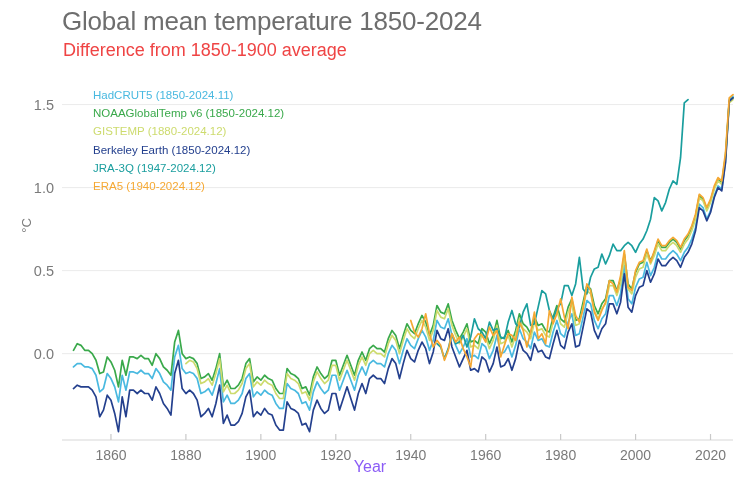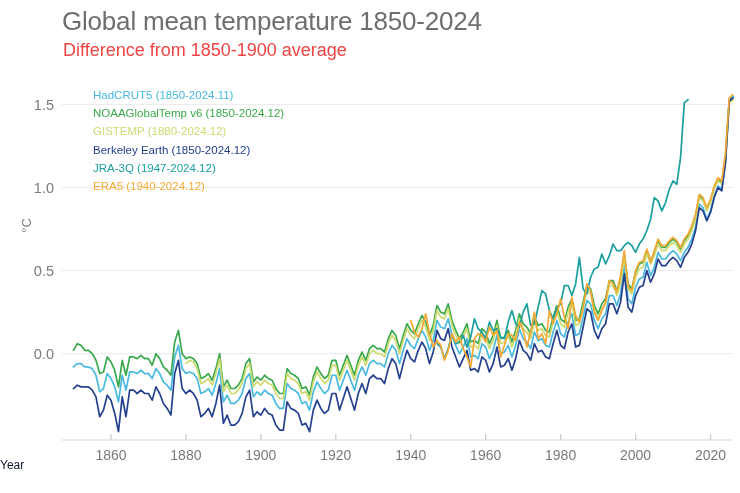--- a/index.html
+++ b/index.html
@@ -19,21 +19,21 @@
     font-size:18px;color:#ef4444;font-weight:400;
     white-space:nowrap;
   }
   .ylabel{
     position:absolute;left:-4px;top:218px;width:60px;
     text-align:center;font-size:13px;color:#7a7a7a;
     transform:rotate(-90deg);transform-origin:center center;
   }
   .xlabel{
     position:absolute;left:0;right:0;top:458px;
-    text-align:left;font-size:12px;color:#0f172a;
+    text-align:center;font-size:16px;color:#8b5cf6;
   }
   svg{position:absolute;left:0;top:0;}
   .ytick-text{font-size:14.5px;fill:#7a7a7a;font-family:"Liberation Sans","DejaVu Sans",sans-serif;}
   .xtick-text{font-size:14px;fill:#7a7a7a;font-family:"Liberation Sans","DejaVu Sans",sans-serif;}
   .legend-text{font-size:11.5px;font-family:"Liberation Sans","DejaVu Sans",sans-serif;}
   .gridline{stroke:#ebebeb;stroke-width:1;}
   .axisline{stroke:#d8d8d8;stroke-width:1.2;}
   .tickmark{stroke:#c9c9c9;stroke-width:1.2;}
   .series-path{fill:none;stroke-width:1.7;stroke-linejoin:round;stroke-linecap:round;}
 </style>

